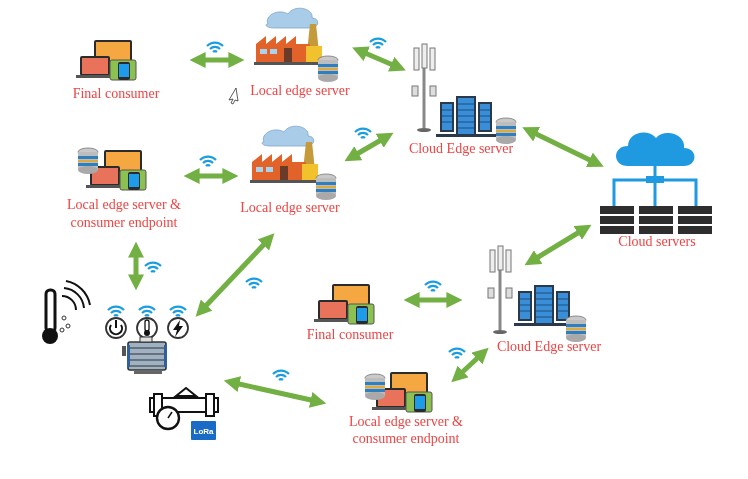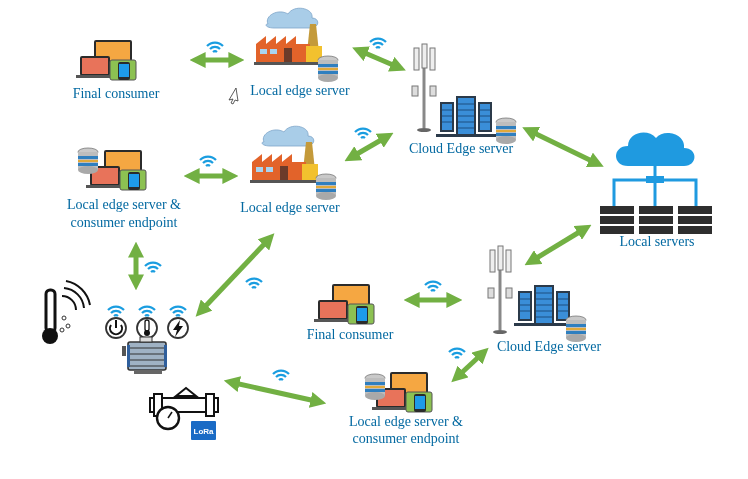--- a/index.html
+++ b/index.html
@@ -1,17 +1,17 @@
 <!DOCTYPE html>
 <html><head>
 <meta charset="utf-8">
 <style>
   html,body{margin:0;padding:0;background:#fff;}
   body{width:748px;height:479px;position:relative;overflow:hidden;font-family:"Liberation Serif","DejaVu Serif",serif;}
-  .lbl{position:absolute;font-size:14px;color:#0369a1;text-align:center;line-height:17px;white-space:nowrap;}
+  .lbl{position:absolute;font-size:14px;color:#ef4444;text-align:center;line-height:17px;white-space:nowrap;}
   svg.main{position:absolute;left:0;top:0;}
 </style>
 </head>
 <body>
 
 <svg class="main" width="748" height="479" viewBox="0 0 748 479">
   <defs>
     <g id="wifi">
       <path d="M-8,-2 A11,11 0 0 1 8,-2" fill="none" stroke="#1a9de0" stroke-width="2.2"></path>
       <path d="M-5,1 A7,7 0 0 1 5,1" fill="none" stroke="#1a9de0" stroke-width="2.2"></path>
@@ -203,17 +203,17 @@
   <use href="#devices" x="376" y="372"></use>
   <use href="#db" x="375" y="378"></use>
 </svg>
 
 <div class="lbl" style="left:56px;top:85px;width:120px;">Final consumer</div>
 <div class="lbl" style="left:240px;top:82px;width:120px;">Local edge server</div>
 <div class="lbl" style="left:396px;top:140px;width:130px;">Cloud Edge server</div>
 <div class="lbl" style="left:54px;top:196px;width:140px;">Local edge server &amp;</div>
 <div class="lbl" style="left:54px;top:214px;width:140px;">consumer endpoint</div>
 <div class="lbl" style="left:230px;top:199px;width:120px;">Local edge server</div>
-<div class="lbl" style="left:602px;top:233px;width:110px;">Local servers</div>
+<div class="lbl" style="left:602px;top:233px;width:110px;">Cloud servers</div>
 <div class="lbl" style="left:290px;top:326px;width:120px;">Final consumer</div>
 <div class="lbl" style="left:484px;top:338px;width:130px;">Cloud Edge server</div>
 <div class="lbl" style="left:336px;top:413px;width:140px;">Local edge server &amp;</div>
 <div class="lbl" style="left:336px;top:430px;width:140px;">consumer endpoint</div>
 
 </body></html>

